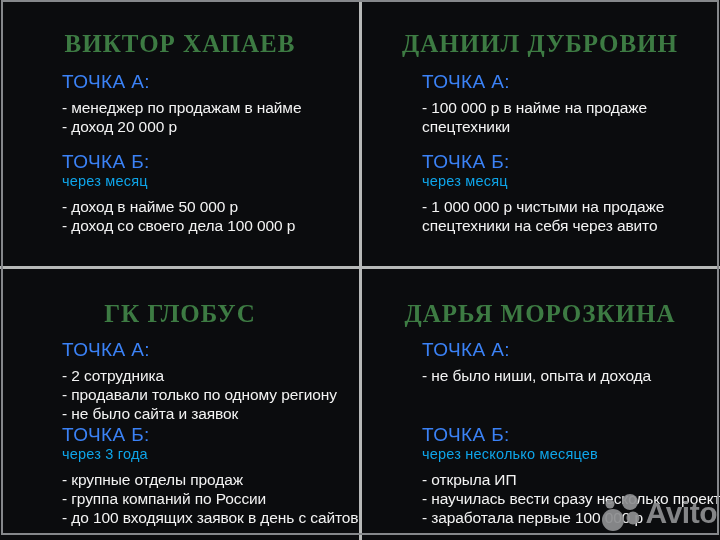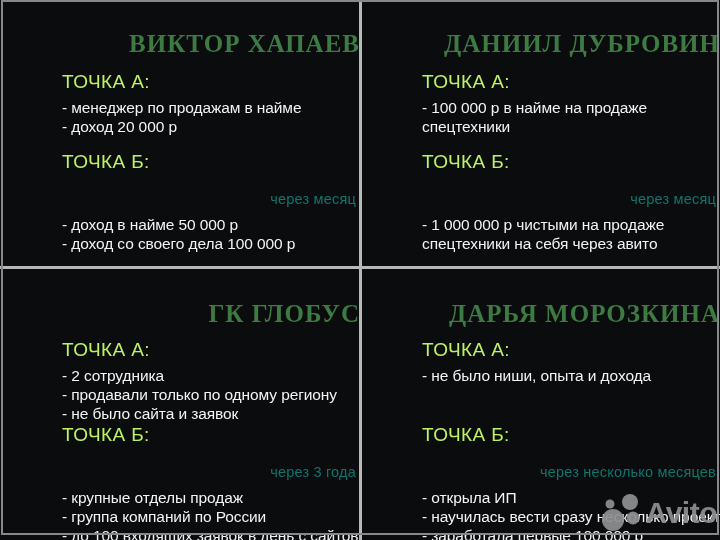--- a/index.html
+++ b/index.html
@@ -18,40 +18,40 @@
   .divider-h { position:absolute; left:0; top:266px; width:720px; height:3px; background:#b7b9b8; }
 
   .quadrant { position:absolute; }
   .q0 { left:0;   top:0;   width:360px; height:266px; }
   .q1 { left:360px;top:0;  width:360px; height:266px; }
   .q2 { left:0;   top:269px;width:360px; height:271px; }
   .q3 { left:360px;top:269px;width:360px; height:193px; }
 
   .q-title {
     position:absolute; top:30px; left:0; right:0;
-    text-align:right;
+    text-align:center;
     font-family:"Liberation Serif", serif;
     font-size:25px; line-height:27px;
     color:#3d7b43; letter-spacing:1px; font-weight:600;
   }
   .q2 .q-title, .q3 .q-title { top:31px; }
 
   .point { position:absolute; left:62px; right:4px; }
   .point-a { top:72px; }
   .point-b { top:152px; }
   .q2 .point-a, .q3 .point-a { top:71px; }
   .q2 .point-b, .q3 .point-b { top:156px; }
 
   .point-label {
     font-size:19px; line-height:20px;
-    color:#bef264; letter-spacing:0.4px;
+    color:#3b82f6; letter-spacing:0.4px;
   }
   .point-sublabel {
-    font-size:14.5px; line-height:15px; margin-top:20px;
-    color:#0f766e; letter-spacing:0.2px;text-align:right;
+    font-size:14.5px; line-height:15px; margin-top:2px;
+    color:#0ea5e9; letter-spacing:0.2px;
   }
   .lines { margin-top:6px; }
   .point-b .lines { margin-top:8px; }
   .line {
     font-size:15.5px; line-height:19px;
     color:#f3f3f3; letter-spacing:-0.1px;
     white-space:nowrap;
   }
 
   

